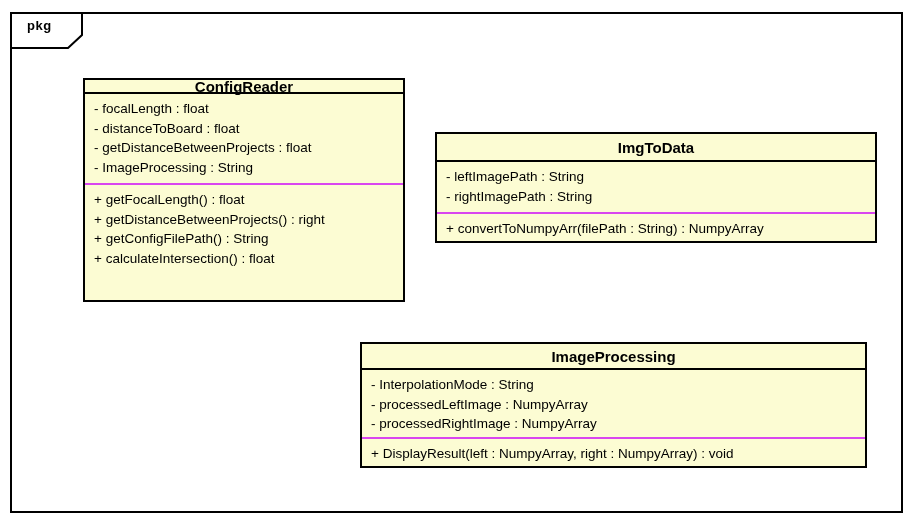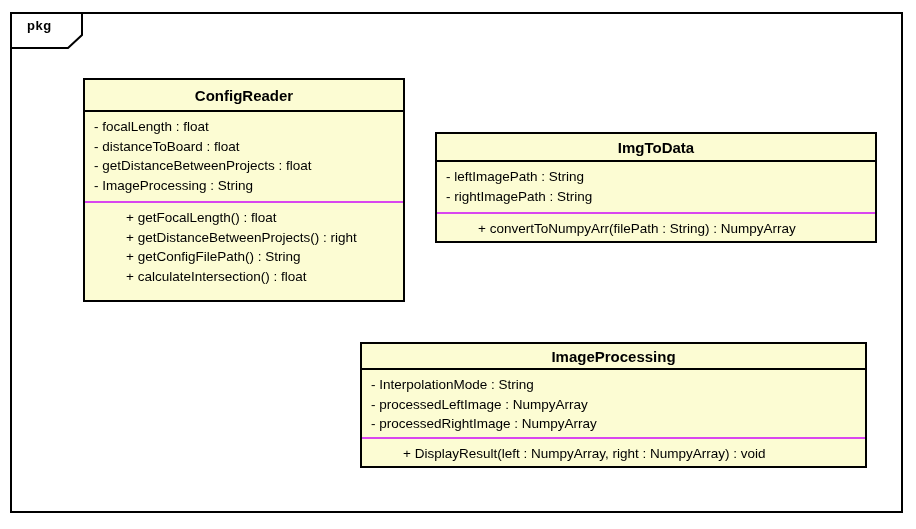--- a/index.html
+++ b/index.html
@@ -65,30 +65,29 @@
   .uml-attrs {
     box-sizing: border-box;
     border-bottom: 2px solid #d946ef;
     padding: 5px 9px 0 9px;
     flex: none;
   }
   .uml-methods {
     box-sizing: border-box;
     padding: 5px 22px 0 9px;
     flex: 1;
-    margin-left: 32px;
   }
   .uml-line {
     font-size: 13.5px;
     line-height: 19.5px;
     white-space: nowrap;
   }
   
   .c0 { left: 83px;  top: 78px;  width: 322px; height: 224px; }
-  .c0 .uml-title { height: 32px; }
+  .c0 .uml-title { height: 14px; }
   .c0 .uml-attrs { height: 91px; }
   
   .c1 { left: 435px; top: 132px; width: 442px; height: 111px; }
   .c1 .uml-title { height: 28px; }
   .c1 .uml-attrs { height: 52px; }
   
   .c2 { left: 360px; top: 342px; width: 507px; height: 126px; }
   .c2 .uml-title { height: 26px; }
   .c2 .uml-attrs { height: 69px; }
 </style>

